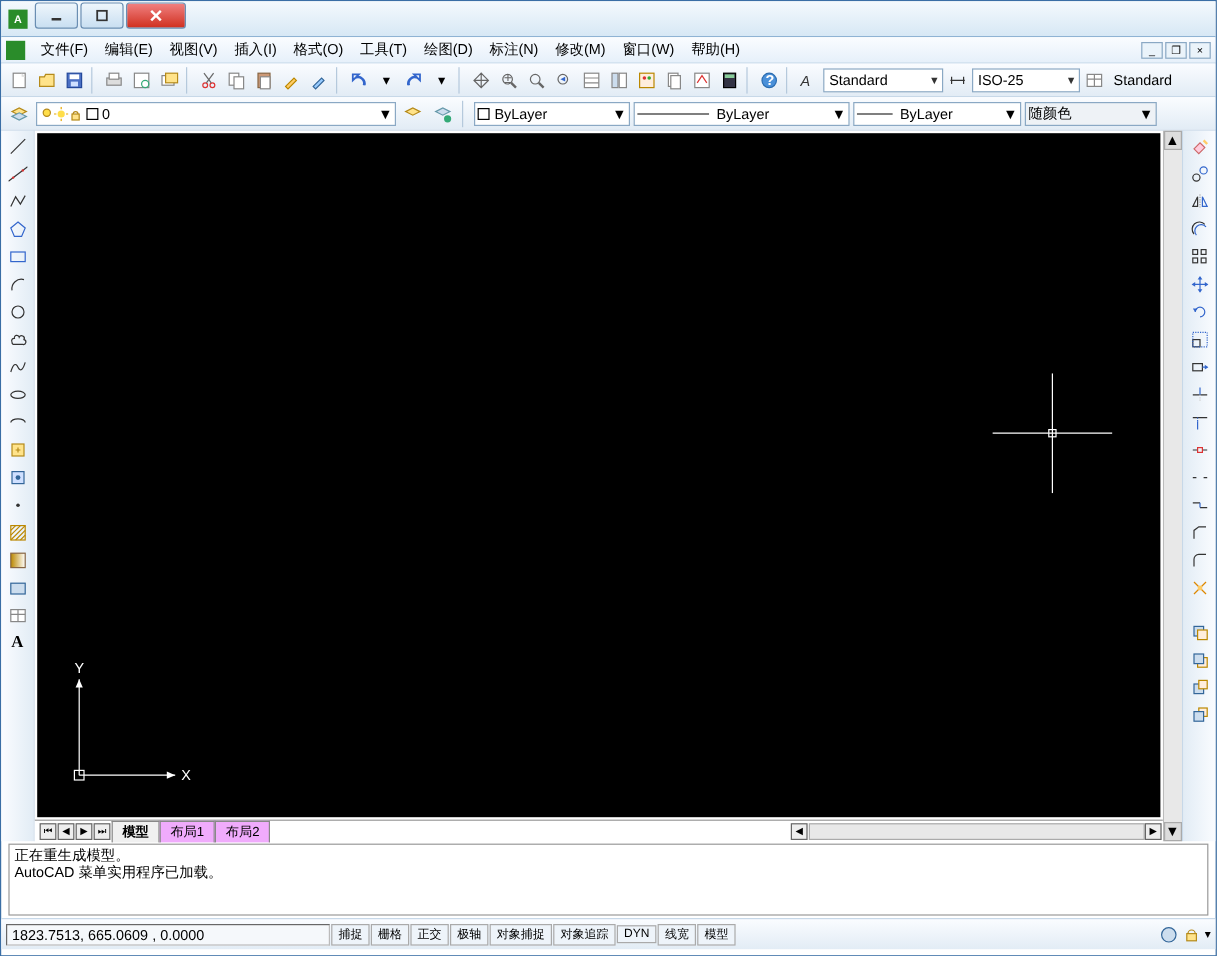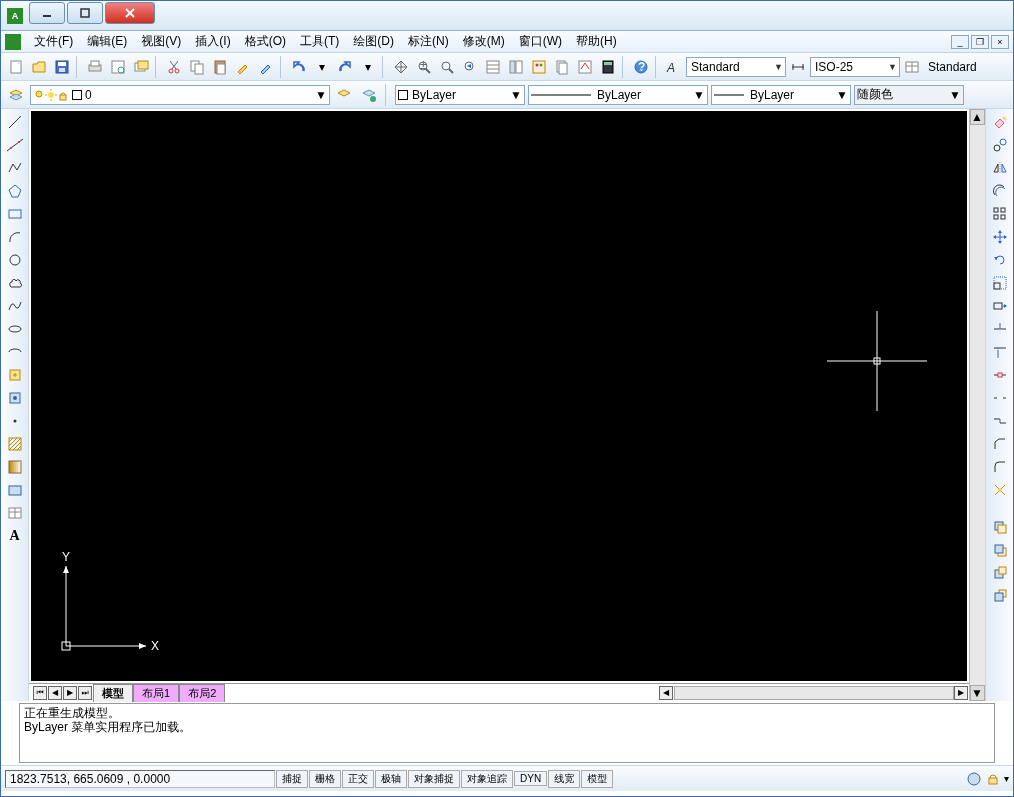--- a/index.html
+++ b/index.html
@@ -30,21 +30,21 @@
 .ucs{position:absolute;left:20px;bottom:20px;color:#fff}
 .crosshair{position:absolute;right:40px;top:200px;color:#fff}
 .tabs{height:18px;display:flex;align-items:center;background:#fff;border-top:1px solid #999;padding-left:4px}
 .tabctl{width:14px;height:14px;border:1px solid #666;background:#eee;display:flex;align-items:center;justify-content:center;font-size:8px;margin-right:1px}
 .tab{padding:1px 8px;background:#f0abfc;border:1px solid #888;border-bottom:none;font-size:11px}
 .tab.active{background:#f0f0f0;font-weight:bold}
 .rtool{width:28px;background:linear-gradient(90deg,#e2ecf5,#fafcff);border-left:1px solid #c7d8e8;display:flex;flex-direction:column;align-items:center;padding-top:2px;gap:2px}
 .vscroll{width:16px;background:#eee;border-left:1px solid #bbb;display:flex;flex-direction:column}
 .vscroll .btn{height:16px;background:#ddd;border:1px solid #aaa}
 .vscroll .track{flex:1;background:#e8e8e8}
-.cmdwin{height:60px;border:1px solid #999;margin:2px 18px;background:#fff;display:flex;flex-direction:column}
+.cmdwin{height:60px;border:1px solid #999;margin:2px 6px;background:#fff;display:flex;flex-direction:column}
 .cmdout{flex:1;padding:2px 4px;font-family:"SimSun";font-size:12px;overflow:hidden;line-height:14px}
 .cmdin{border-top:1px solid #ccc;padding:2px 4px;font-family:"SimSun"}
 .status{height:26px;background:linear-gradient(#fafcff,#e2ecf5);border-top:1px solid #c7d8e8;display:flex;align-items:center;padding:0 4px;font-size:11px}
 .status .coord{width:270px;border:1px inset #bbb;padding:1px 4px;background:#f5f8fb}
 .status .sbtn{border:1px solid #aaa;padding:1px 5px;margin-left:1px;background:#eef4fa;font-size:10px}
 .status .tray{margin-left:auto;display:flex;gap:4px;align-items:center}
 svg{display:block}
 </style>
 </head>
 <body>
@@ -647,21 +647,21 @@
           <rect x="7" y="2" width="7" height="7" fill="#fed" stroke="#b80"></rect>
           <rect x="3" y="5" width="8" height="8" fill="#cde" stroke="#369"></rect>
         </svg>
       </div>
   </div>
 </div>
 
 <div class="cmdwin">
   <div class="cmdout">
     <div>正在重生成模型。</div>
-    <div>ByLayer 菜单实用程序已加载。</div>
+    <div>AutoCAD 菜单实用程序已加载。</div>
   </div>
 </div>
 
 <div class="status">
   <div class="coord">1823.7513, 665.0609 , 0.0000</div>
   <div class="sbtn">捕捉</div>
   <div class="sbtn">栅格</div>
   <div class="sbtn">正交</div>
   <div class="sbtn">极轴</div>
   <div class="sbtn">对象捕捉</div>

